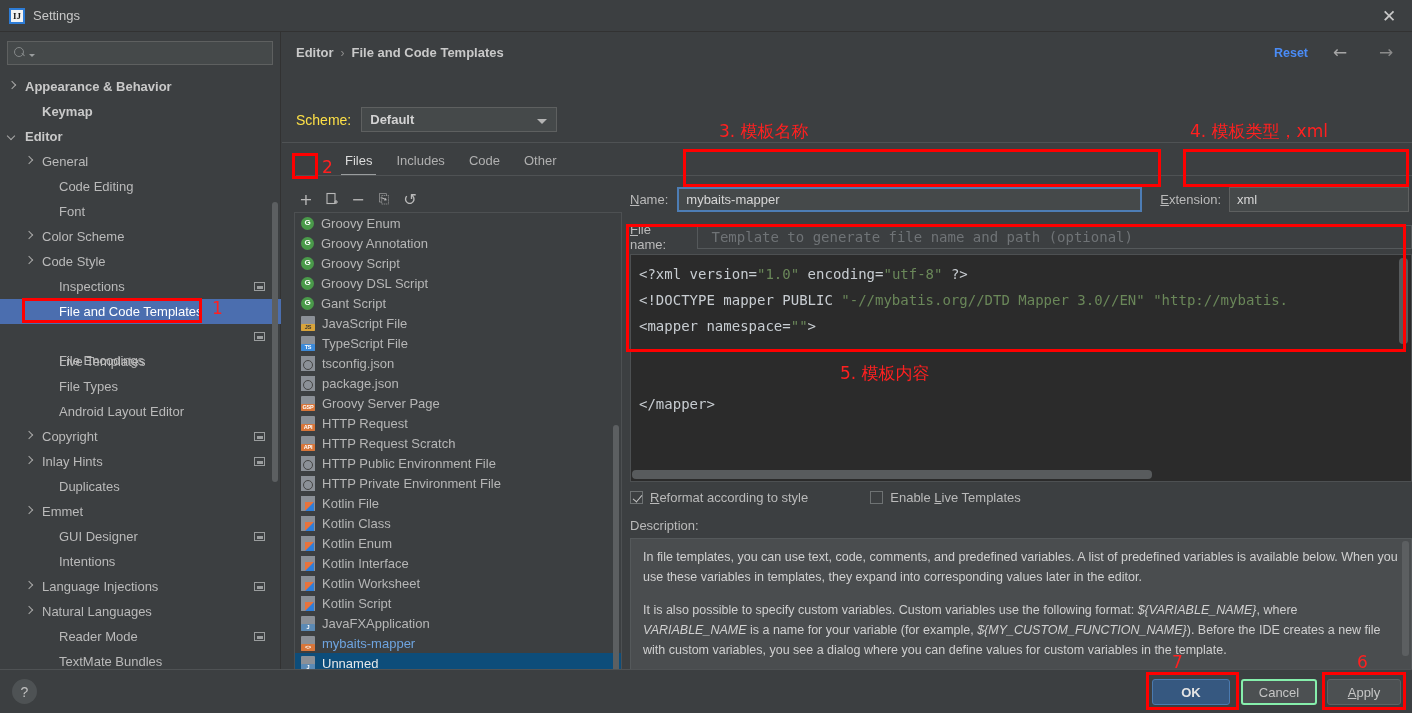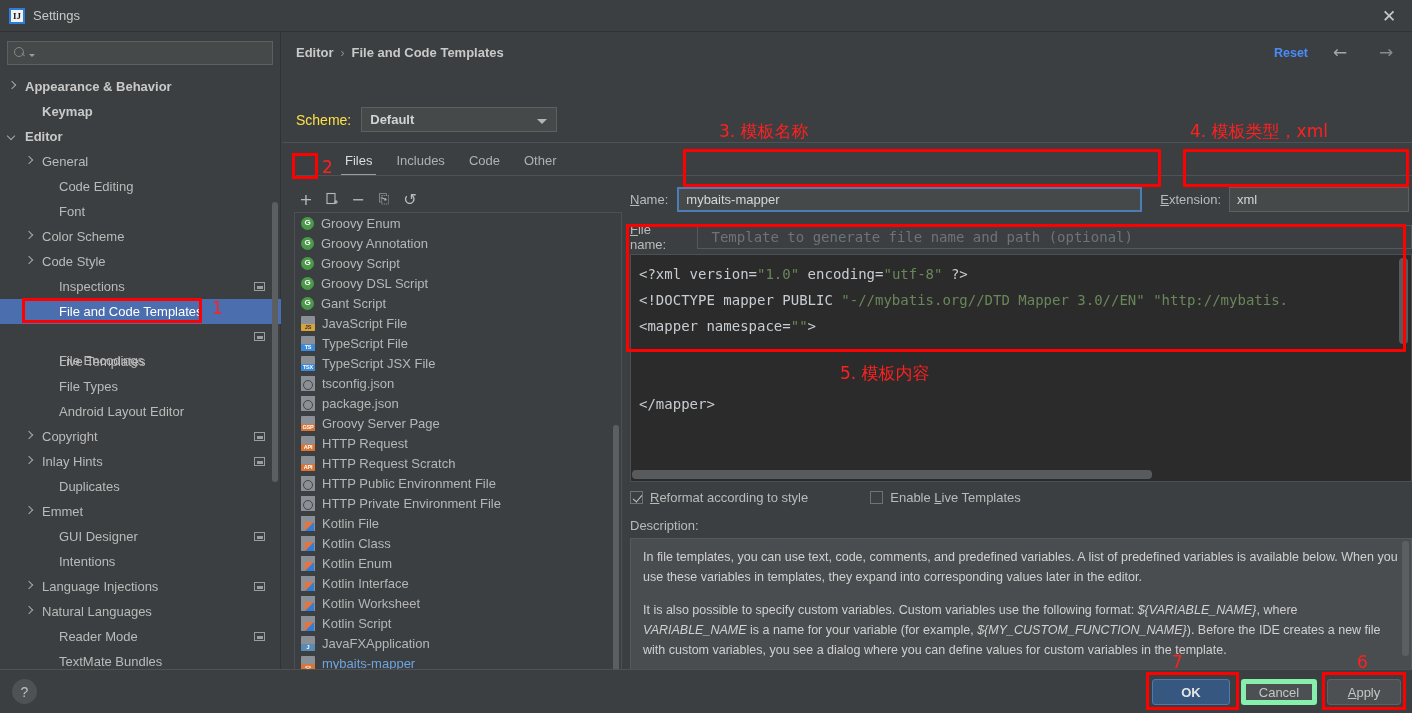--- a/index.html
+++ b/index.html
@@ -219,21 +219,21 @@
   .help-btn {
     position: absolute; left: 12px; top: 9px; width: 25px; height: 25px; border-radius: 50%;
     background: #4e5254; color: #c0c0c0; font-size: 14px; display:flex; align-items:center;
     justify-content:center; cursor:pointer;
   }
   .btn {
     position: absolute; top: 9px; height: 26px; border-radius: 3px; font-size: 13px;
     display: flex; align-items: center; justify-content: center; cursor: pointer;
   }
   .btn-ok { left: 1152px; width: 78px; background: #365880; border: 1px solid #4a7ab0; color: #e4e4e4; font-weight: bold; }
-  .btn-cancel { left: 1241px; width: 76px; background: #4c5052; border: 5px solid #86efac; color: #c5c5c5; }
+  .btn-cancel { left: 1241px; width: 76px; background: #4c5052; border: 2px solid #86efac; color: #c5c5c5; }
   .btn-apply { left: 1327px; width: 74px; background: #4c5052; border: 1px solid #5e6264; color: #c5c5c5; }
 
   
   .ann-box { position: absolute; border: 3px solid #ff0000; pointer-events: none; }
   .ann-txt {
     position: absolute; color: #ff2020; font-size: 17px; pointer-events: none;
     font-family: "DejaVu Sans", sans-serif; white-space: nowrap;
   }
 </style>
 </head>
@@ -450,26 +450,20 @@
             <span class="fi doc">
               <span class="lbl js">JS</span>
             </span>
             <span>JavaScript File</span>
           </div>
           <div class="file-row">
             <span class="fi doc">
               <span class="lbl ts">TS</span>
             </span>
             <span>TypeScript File</span>
-          </div>
-          <div class="file-row">
-            <span class="fi doc">
-              <span class="lbl tsx">TSX</span>
-            </span>
-            <span>TypeScript JSX File</span>
           </div>
           <div class="file-row">
             <span class="fi json"></span>
             <span>tsconfig.json</span>
           </div>
           <div class="file-row">
             <span class="fi json"></span>
             <span>package.json</span>
           </div>
           <div class="file-row">

